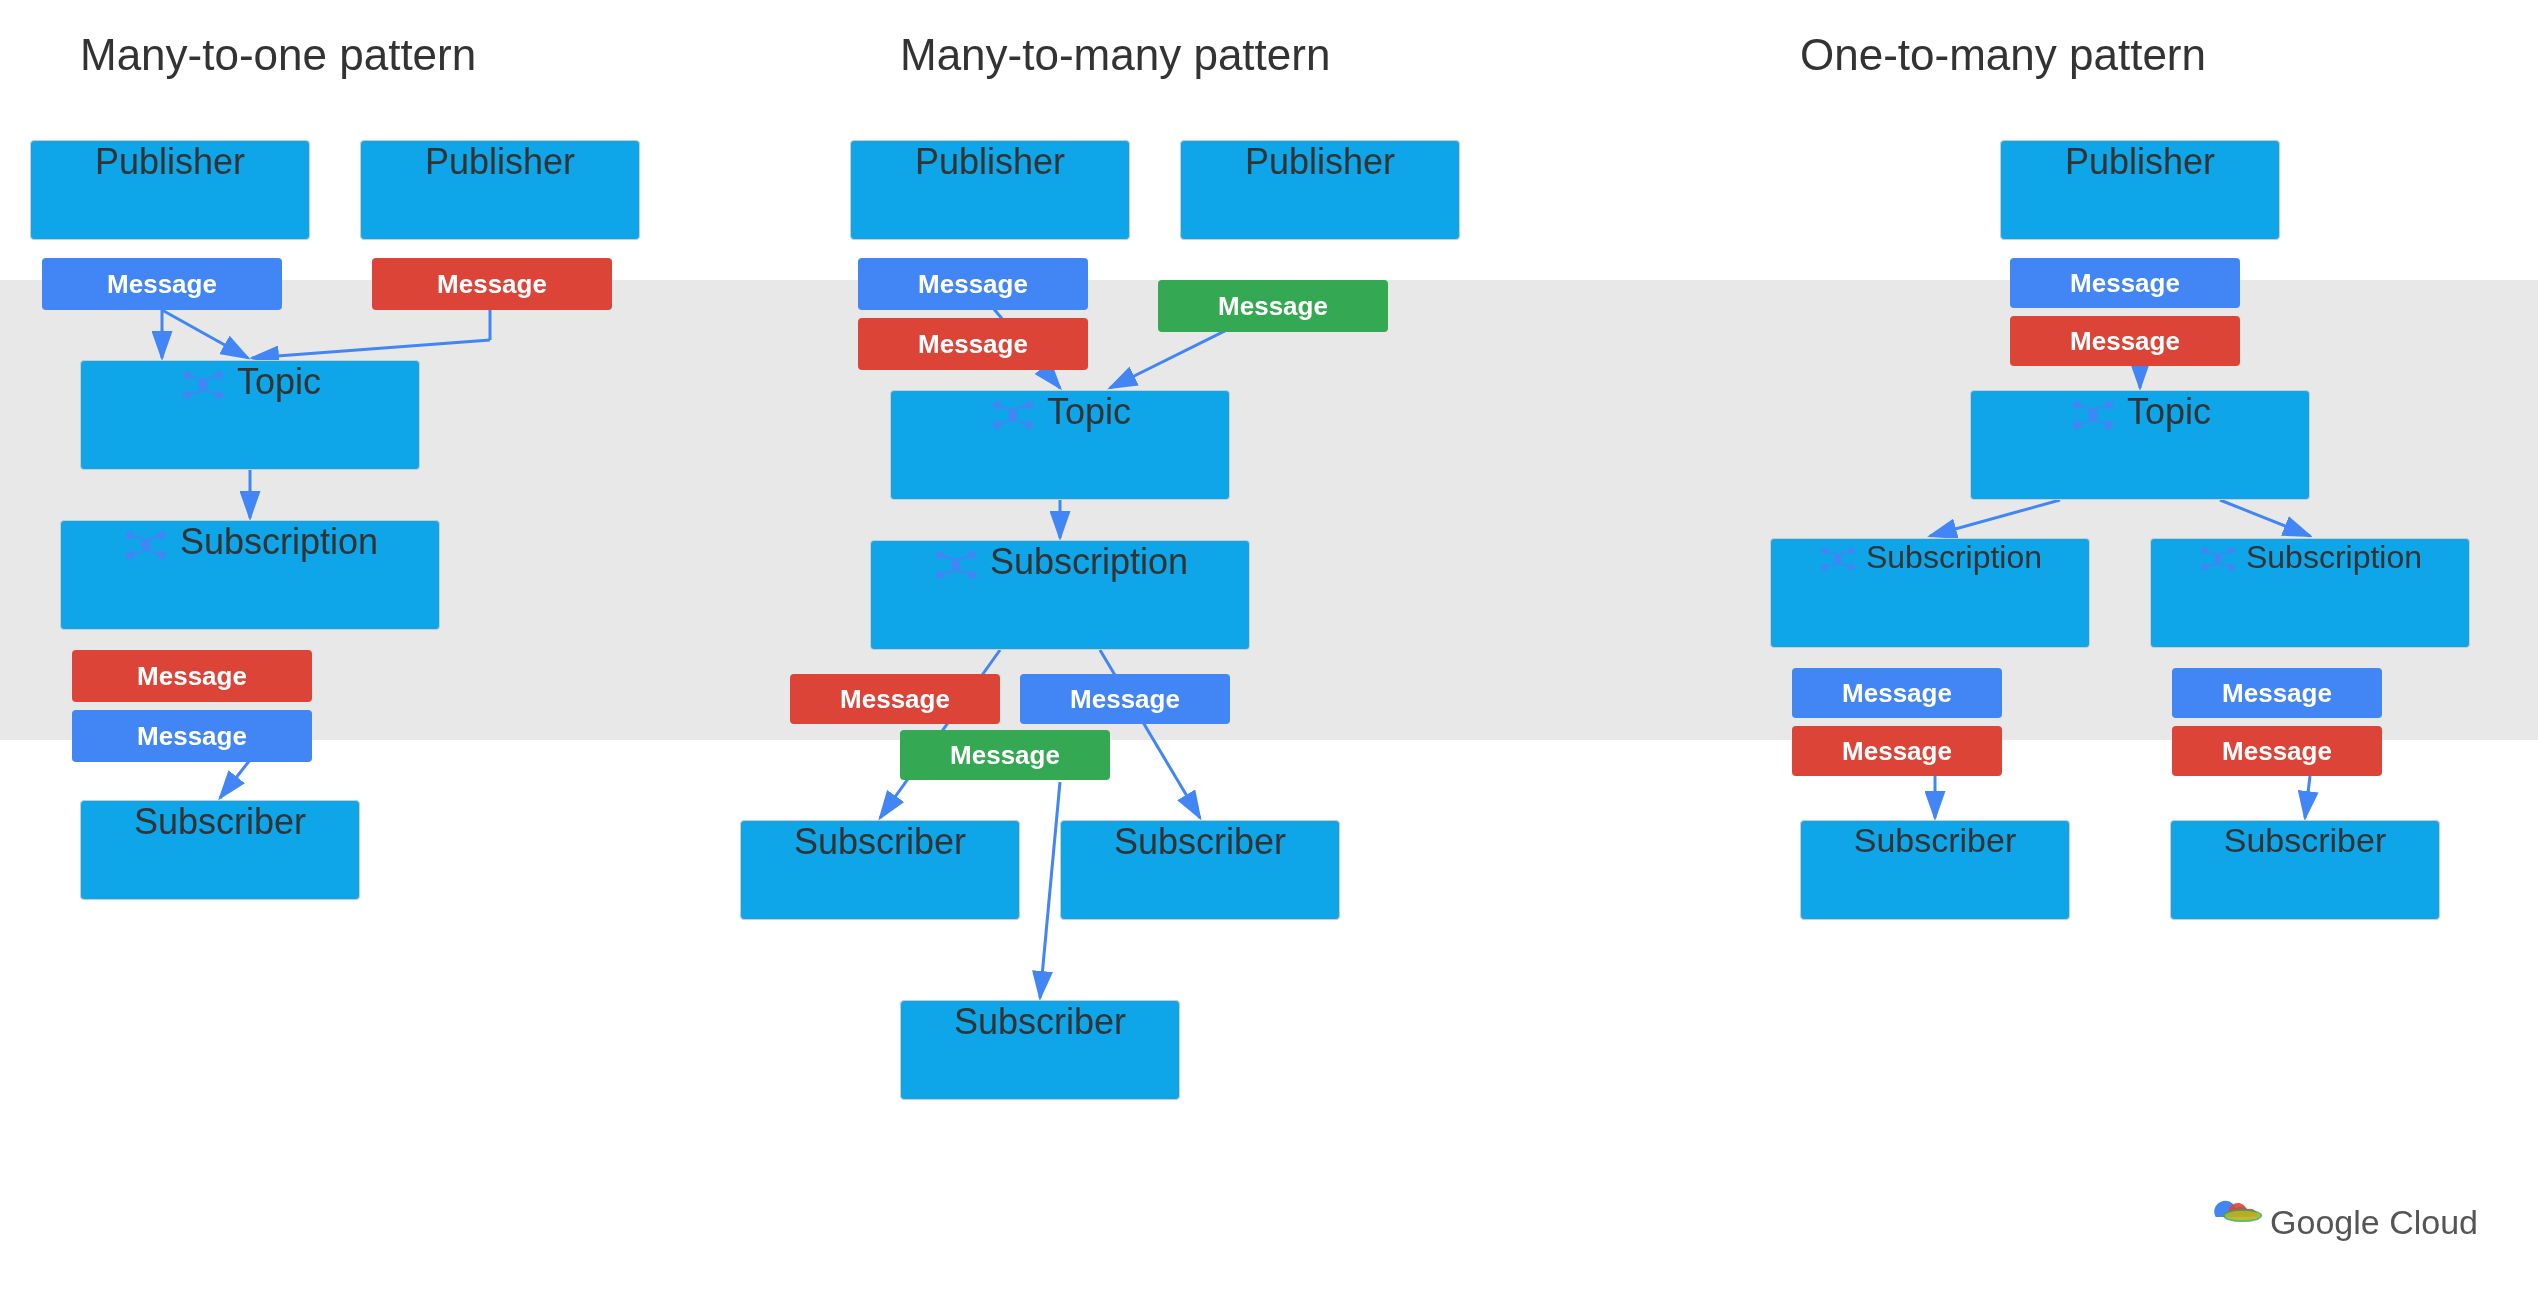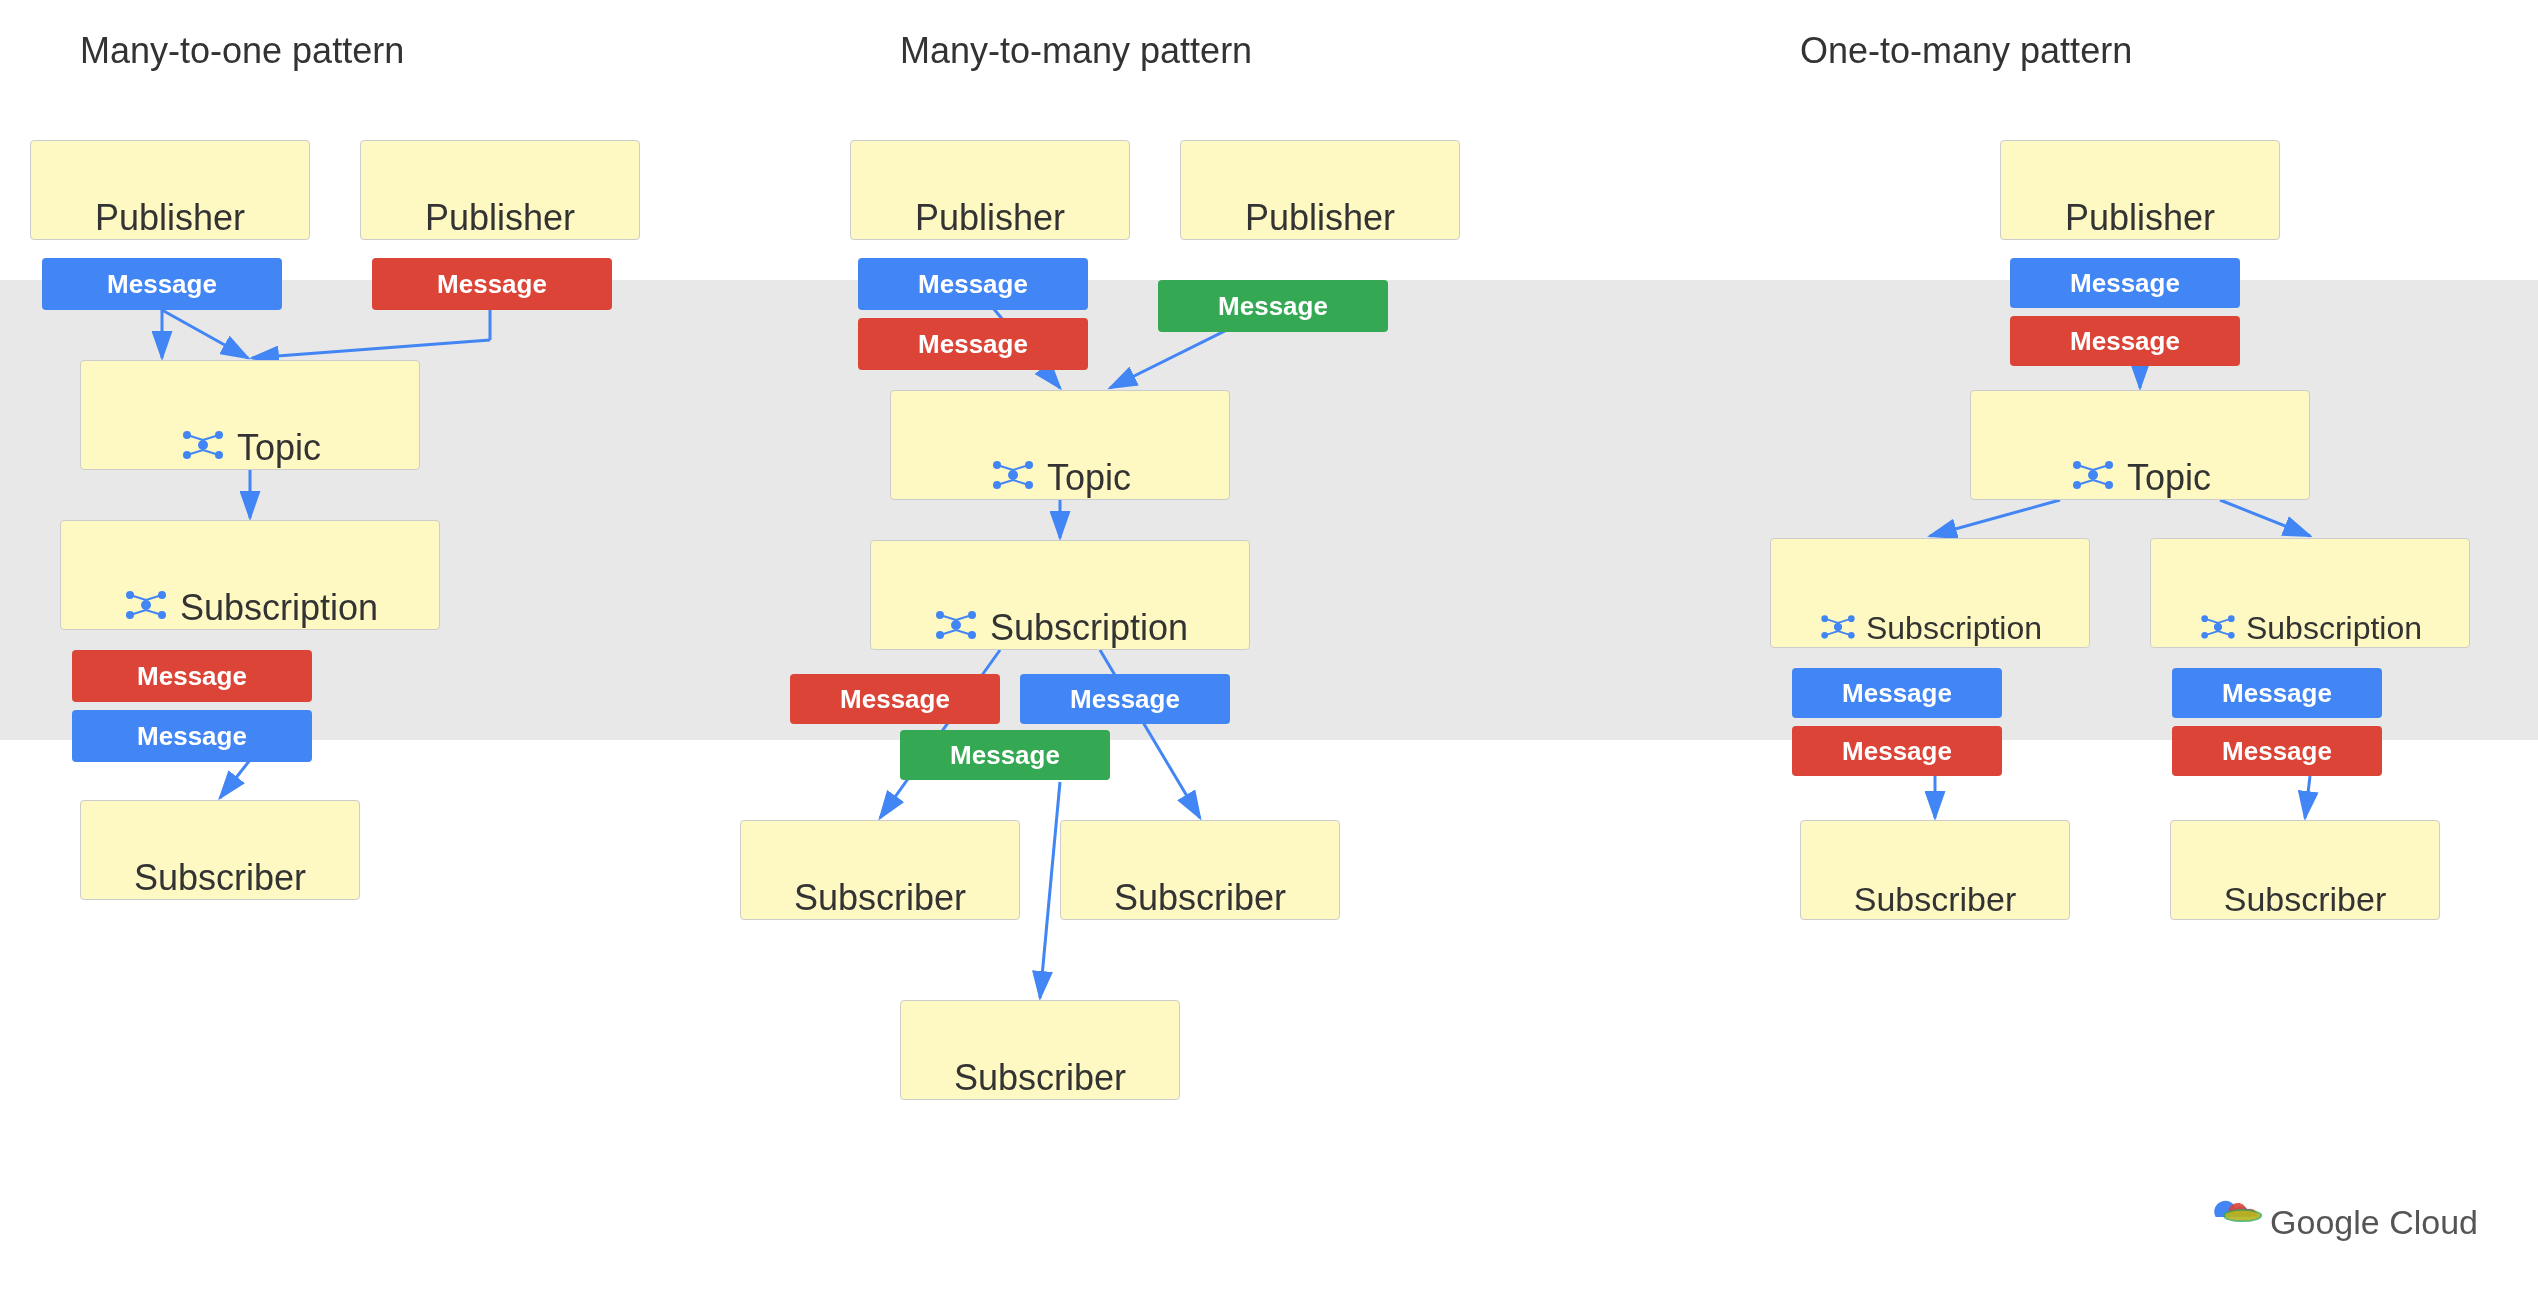--- a/index.html
+++ b/index.html
@@ -34,33 +34,33 @@
     .diagram {
       position: relative;
       width: 2538px;
       height: 1305px;
     }
 
     
     .el {
       position: absolute;
       display: flex;
-      align-items: flex-end;
+      align-items: flex-start;
       justify-content: center;
-      background: #fef9c3;
+      background: #0ea5e9;
       border: 1.5px solid #ccc;
       border-radius: 4px;
       font-size: 36px;
       color: #333;
       z-index: 2;
     }
 
     .el-title {
       position: absolute;
-      font-size: 36px;
+      font-size: 44px;
       color: #333;
       font-weight: normal;
       z-index: 2;
     }
 
     .el-msg {
       position: absolute;
       display: flex;
       align-items: center;
       justify-content: center;

